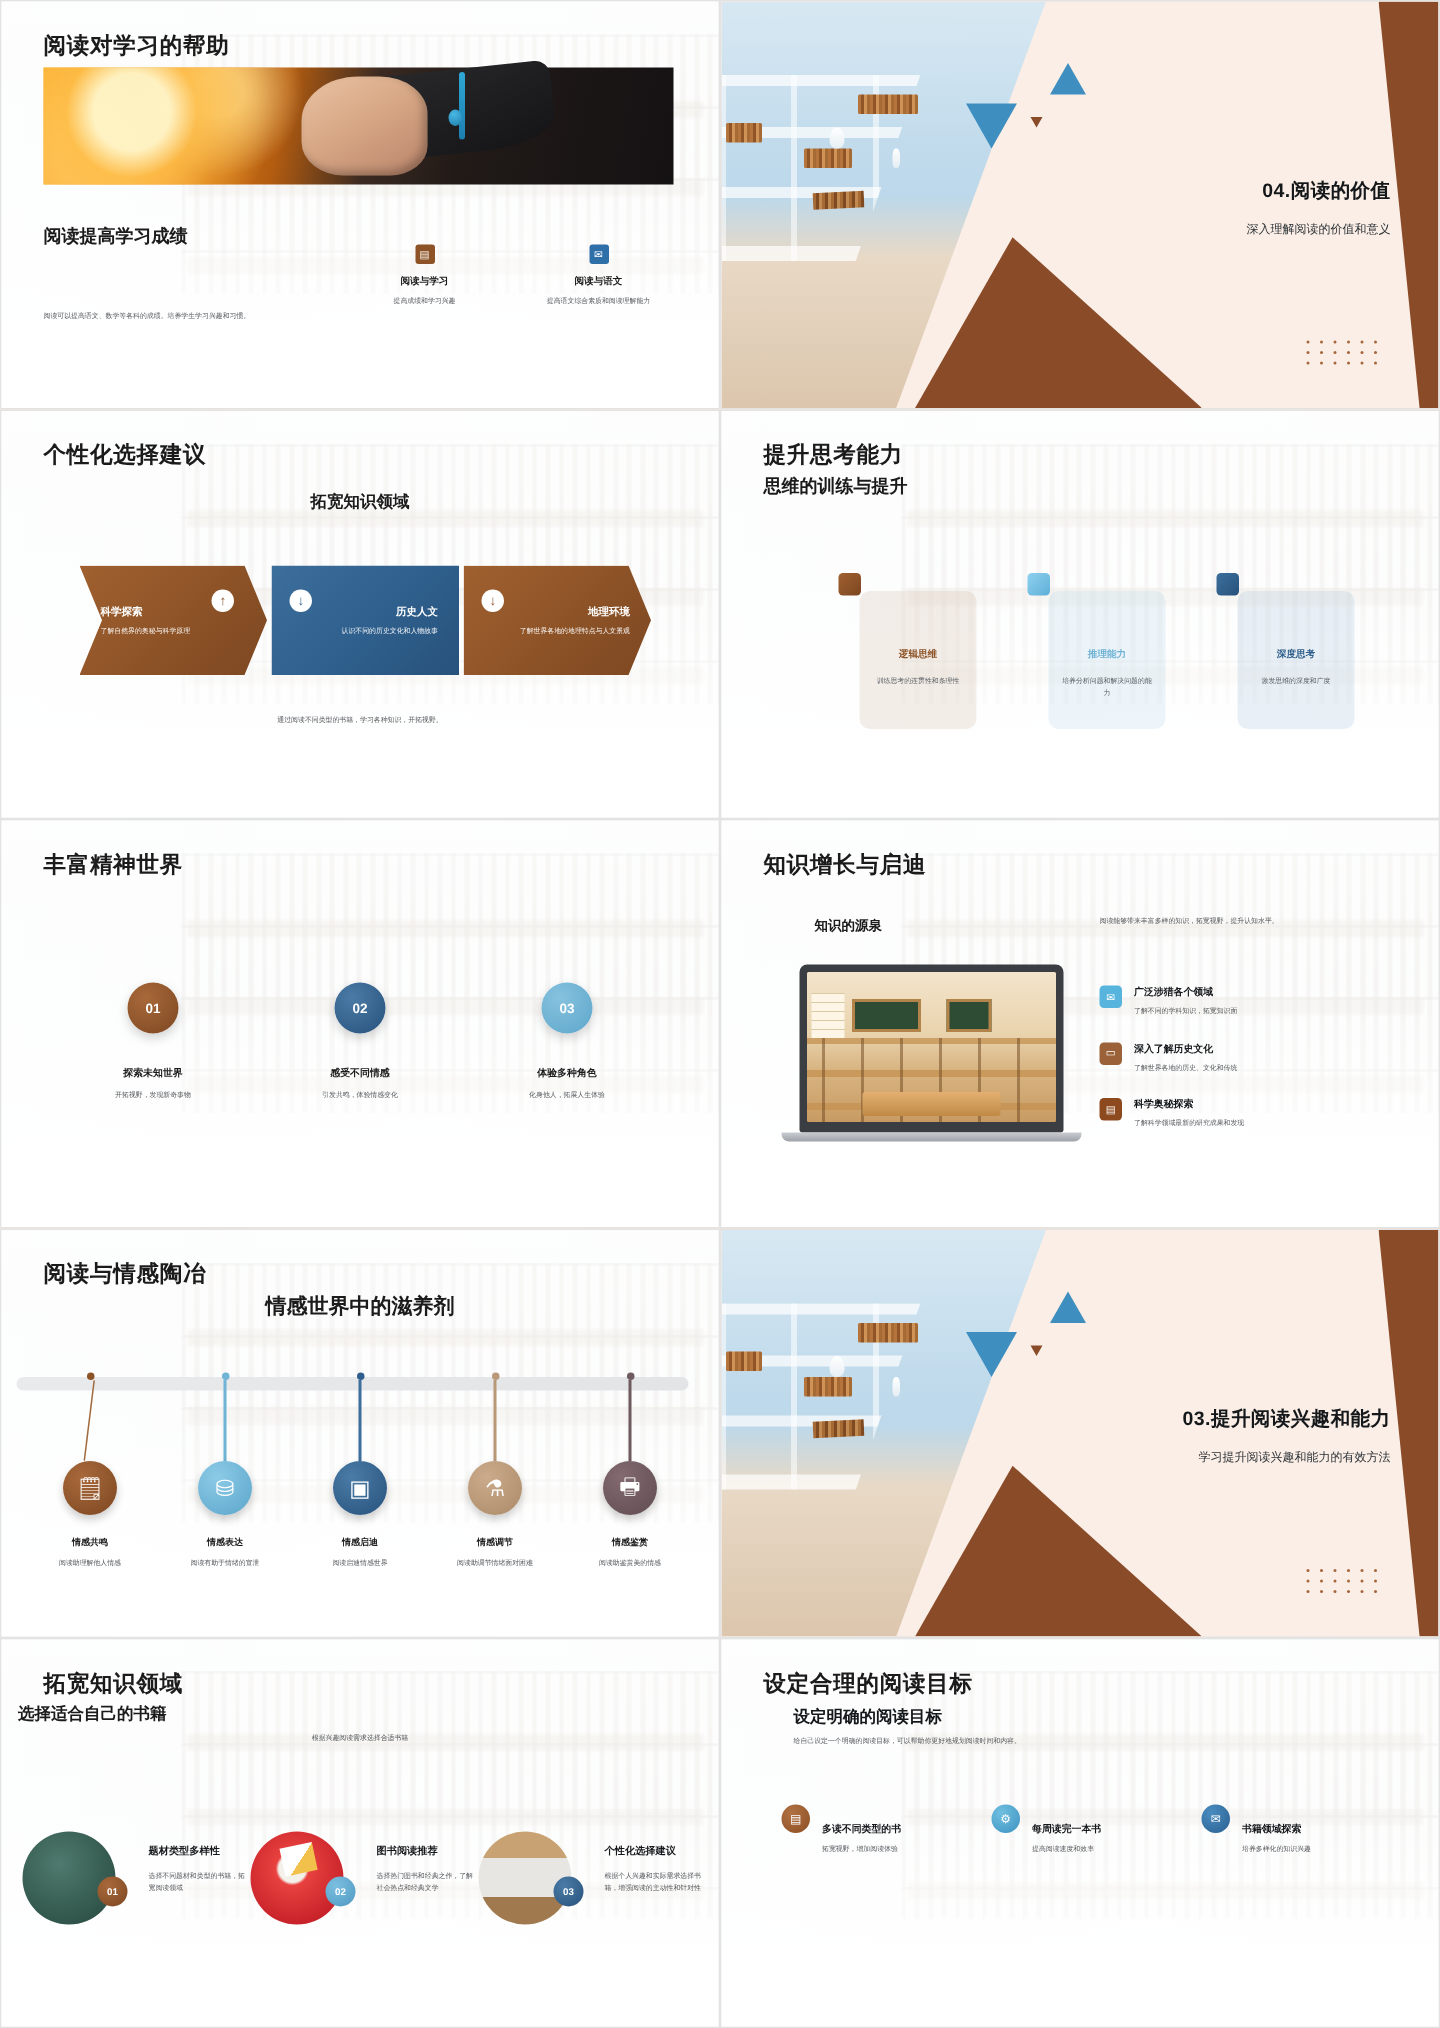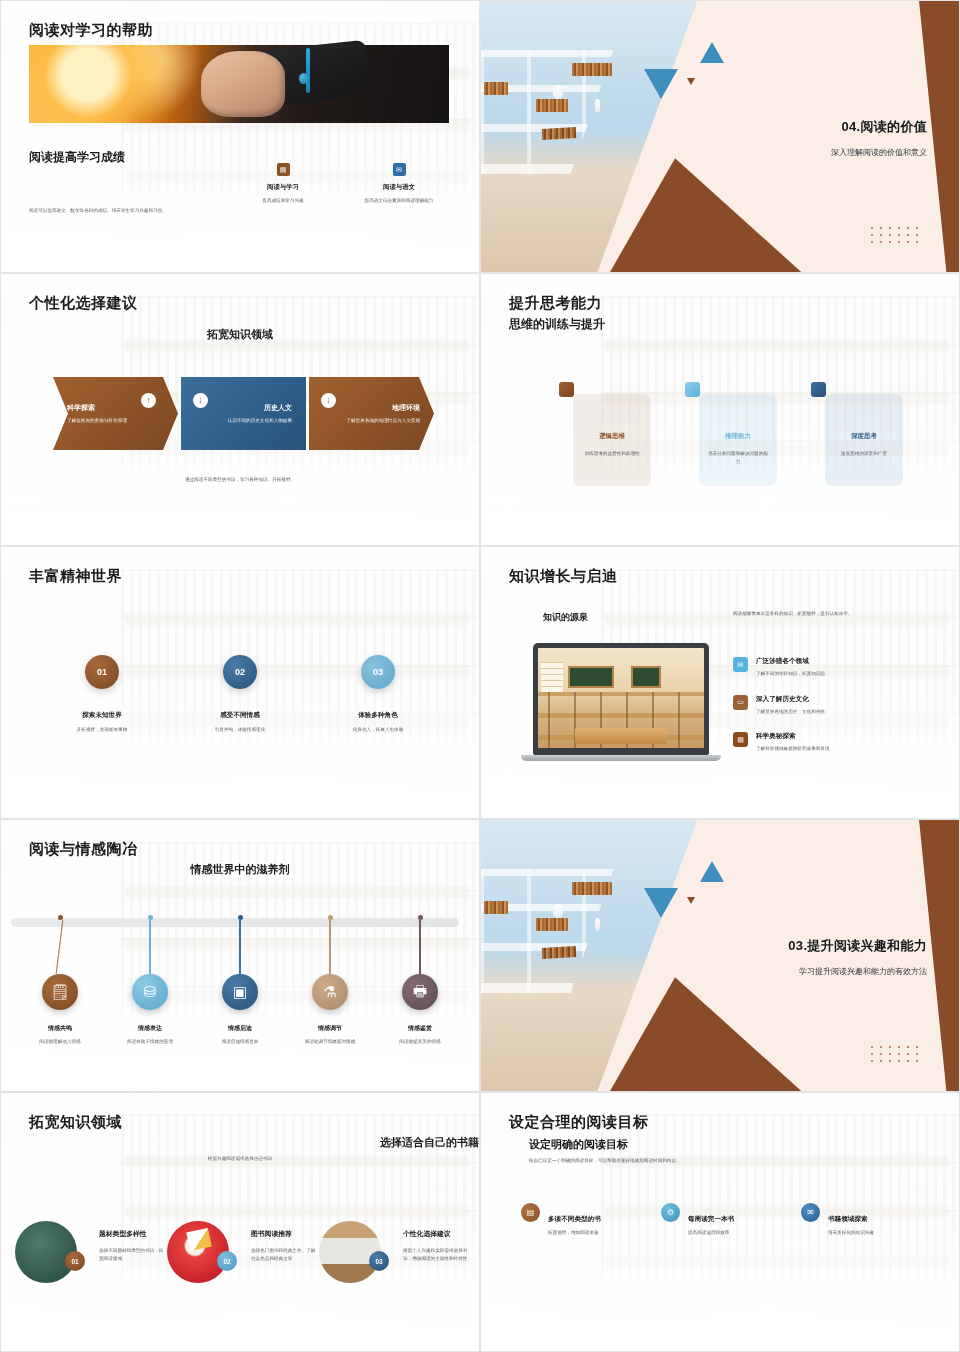--- a/index.html
+++ b/index.html
@@ -526,21 +526,21 @@
         </div>
       </div>
     </div>
   </div>
 
   <div class="slide">
     <div class="shelf-bg"></div>
     <div class="wash"></div>
     <div class="content">
       <div class="s-title">阅读与情感陶冶</div>
-      <div class="s-sub" style="left:0;right:0;top:42px;text-align:center;font-size:11px">情感世界中的滋养剂</div>
+      <div class="s-sub" style="left:0;right:0;top:42px;text-align:center;font-size:14px">情感世界中的滋养剂</div>
       <div class="tl-bar"></div>
       <div class="tl-row">
         <div class="tl-item">
           <div class="tl-dot" style="background:#8d5327"></div>
           <div class="tl-stem" style="background:#a06a3c;transform:rotate(7deg)"></div>
           <div class="tl-ic" style="background:radial-gradient(circle at 35% 30%,#a8693a,#7d4722)">🗒</div>
           <h4>情感共鸣</h4>
           <p class="tiny-c">阅读助理解他人情感</p>
         </div>
         <div class="tl-item">
@@ -612,21 +612,21 @@
         <i></i>
         <i></i>
     </div>
   </div>
 
   <div class="slide">
     <div class="shelf-bg"></div>
     <div class="wash"></div>
     <div class="content">
       <div class="s-title">拓宽知识领域</div>
-      <div class="s-sub" style="left:11px;right:0;top:42px;text-align:right;font-size:11px">选择适合自己的书籍</div>
+      <div class="s-sub" style="left:11px;right:0;top:42px;text-align:left;font-size:11px">选择适合自己的书籍</div>
       <div class="bk-note tiny-c">根据兴趣阅读需求选择合适书籍</div>
       <div class="bk-row">
         <div class="bk-item">
           <div class="bk-img a"></div>
           <div class="bk-num" style="background:radial-gradient(circle at 35% 30%,#a8693a,#7d4722)">01</div>
           <div class="bk-txt">
             <h4>题材类型多样性</h4>
             <p class="tiny">选择不同题材和类型的书籍，拓宽阅读领域</p>
           </div>
         </div>

